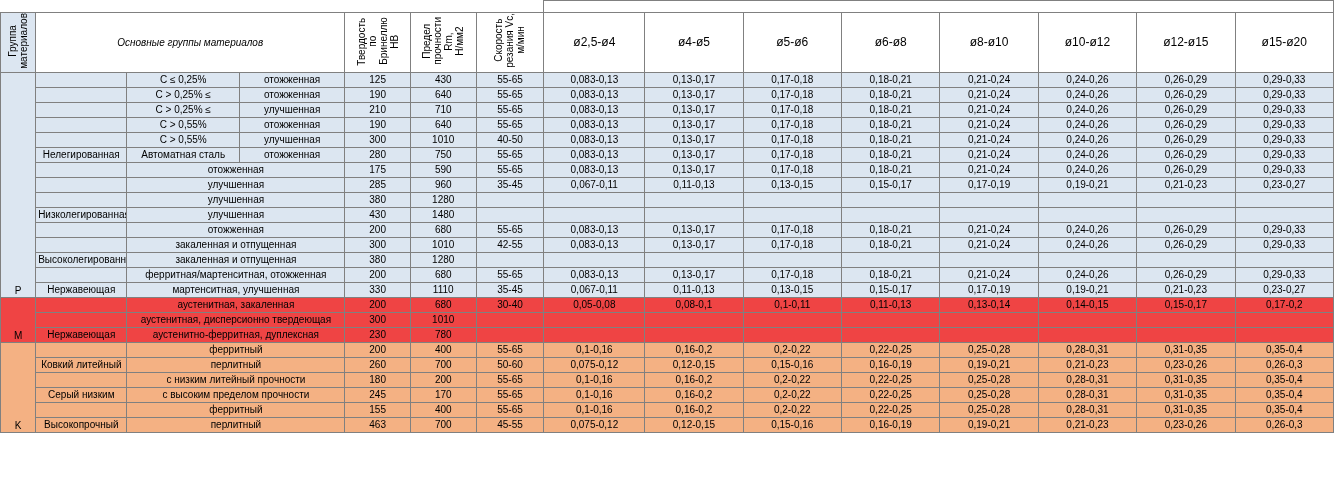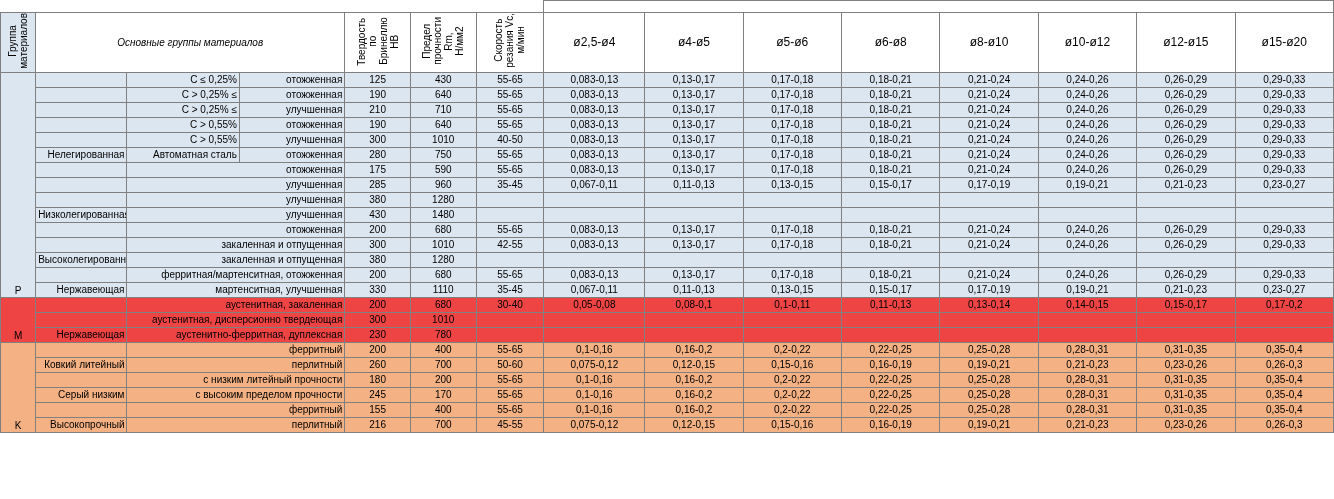--- a/index.html
+++ b/index.html
@@ -53,21 +53,21 @@
   }
   td.maingroups{
     text-align:center;
     vertical-align:bottom;
     padding-bottom:2px;
     height:104px;
     font-size:10px;
     font-style:italic;
   }
   .c-num{text-align:center;}
-  .c-left{text-align:right;margin-top:33px;}
+  .c-left{text-align:center;margin-top:33px;}
   
   .fill-p{background:#dce6f1;}
   .fill-m{background:#ef4444;}
   .fill-k{background:#f4b183;}
   .grp{text-align:center;font-size:10px;}
   .nowrapclip{overflow:hidden;}
 </style>
 </head>
 <body>
 
@@ -479,21 +479,21 @@
           <td class="fill-k c-num">0,2-0,22</td>
           <td class="fill-k c-num">0,22-0,25</td>
           <td class="fill-k c-num">0,25-0,28</td>
           <td class="fill-k c-num">0,28-0,31</td>
           <td class="fill-k c-num">0,31-0,35</td>
           <td class="fill-k c-num">0,35-0,4</td>
         </tr>
         <tr>
           <td class="fill-k c-left nowrapclip">Высокопрочный</td>
           <td class="fill-k c-left nowrapclip" colspan="2">перлитный</td>
-          <td class="fill-k c-num">216</td>
+          <td class="fill-k c-num">463</td>
           <td class="fill-k c-num">700</td>
           <td class="fill-k c-num">45-55</td>
           <td class="fill-k c-num">0,075-0,12</td>
           <td class="fill-k c-num">0,12-0,15</td>
           <td class="fill-k c-num">0,15-0,16</td>
           <td class="fill-k c-num">0,16-0,19</td>
           <td class="fill-k c-num">0,19-0,21</td>
           <td class="fill-k c-num">0,21-0,23</td>
           <td class="fill-k c-num">0,23-0,26</td>
           <td class="fill-k c-num">0,26-0,3</td>

